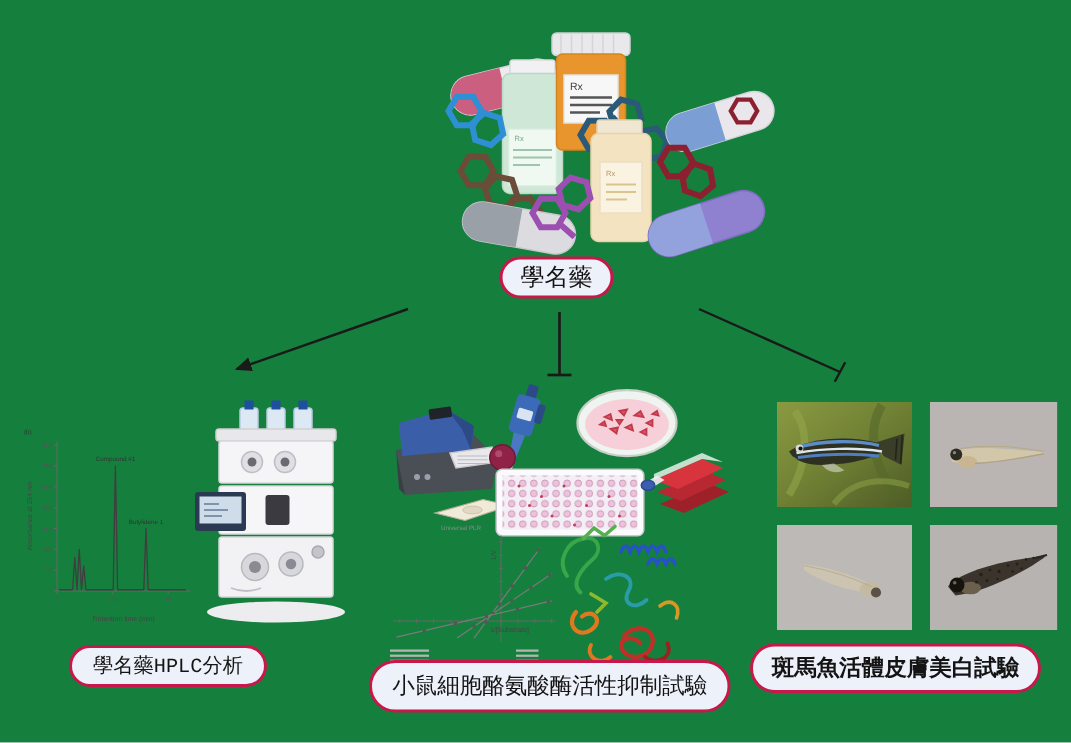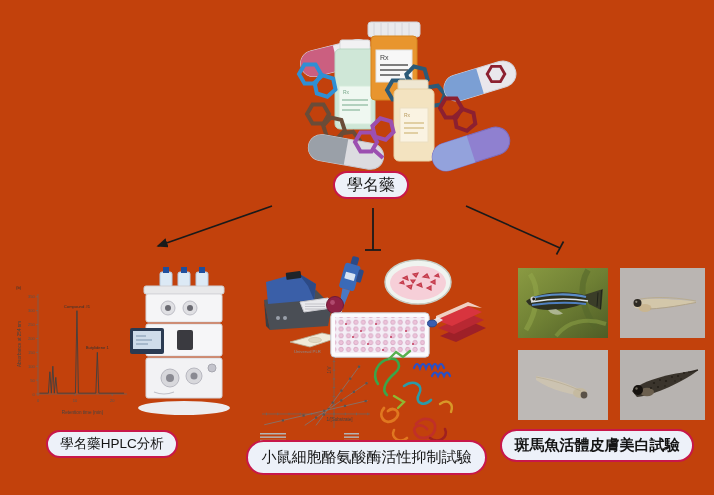--- a/index.html
+++ b/index.html
@@ -1,25 +1,25 @@
 <!DOCTYPE html>
 <html><head>
 <meta charset="utf-8">
 <style>
   html,body{margin:0;padding:0;background:#fff;}
-  .canvas{position:relative;width:714px;height:495px;background:#c2410c;overflow:hidden;
+  .canvas{position:relative;width:714px;height:495px;background:#15803d;overflow:hidden;
           font-family:"Liberation Sans","DejaVu Sans",sans-serif;color:#111;}
   .abs{position:absolute;}
   svg{display:block;}
   .overlay{position:absolute;left:0;top:0;width:714px;height:495px;pointer-events:none;}
   .pill{position:absolute;display:flex;align-items:center;justify-content:center;
         border:2px solid var(--pill-border,#c8174a);background:var(--pill-fill,#edf1f9);
         border-radius:999px;box-sizing:border-box;white-space:nowrap;color:#141414;}
   .pill.center{left:333px;top:171px;width:76px;height:28px;font-size:16px;}
-  .pill.left{left:46px;top:430px;width:132px;height:28px;font-size:13.5px;}
+  .pill.left{left:46px;top:430px;width:132px;height:28px;font-size:13.5px;font-family:Liberation Mono, monospace;}
   .pill.middle{left:246px;top:440px;width:241px;height:35px;font-size:15px;}
   .pill.right{left:500px;top:429px;width:194px;height:33px;font-size:15px;font-weight:bold;}
   .photo{position:absolute;overflow:hidden;}
   
   .tick{font-size:4px;fill:#555;}
   .alabel{font-size:4.6px;fill:#444;}
   .plabel{font-size:4.2px;fill:#333;}
   .trace{fill:none;stroke:var(--trace,#444);stroke-width:0.9;stroke-linejoin:round;}
   .ax{stroke:#666;stroke-width:0.7;fill:none;}
   .lbline{stroke:#7a7a7a;stroke-width:0.8;}

